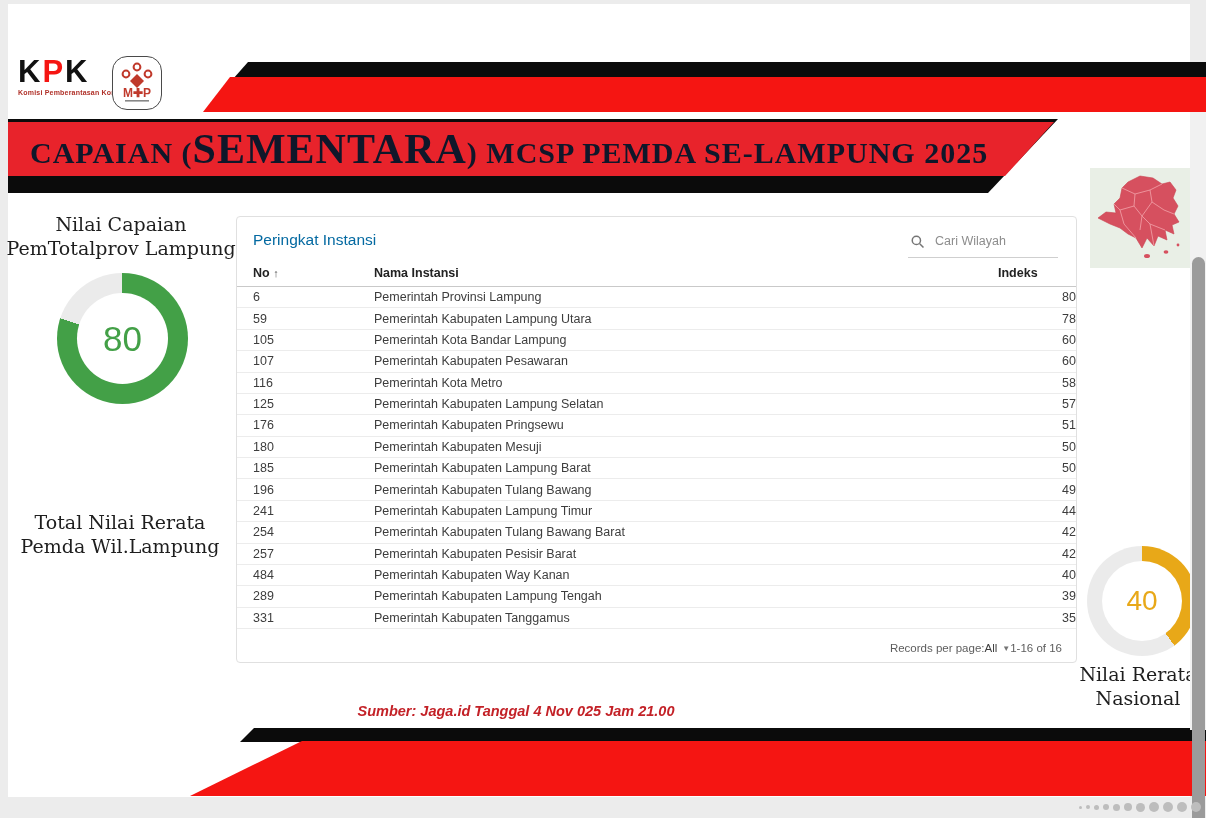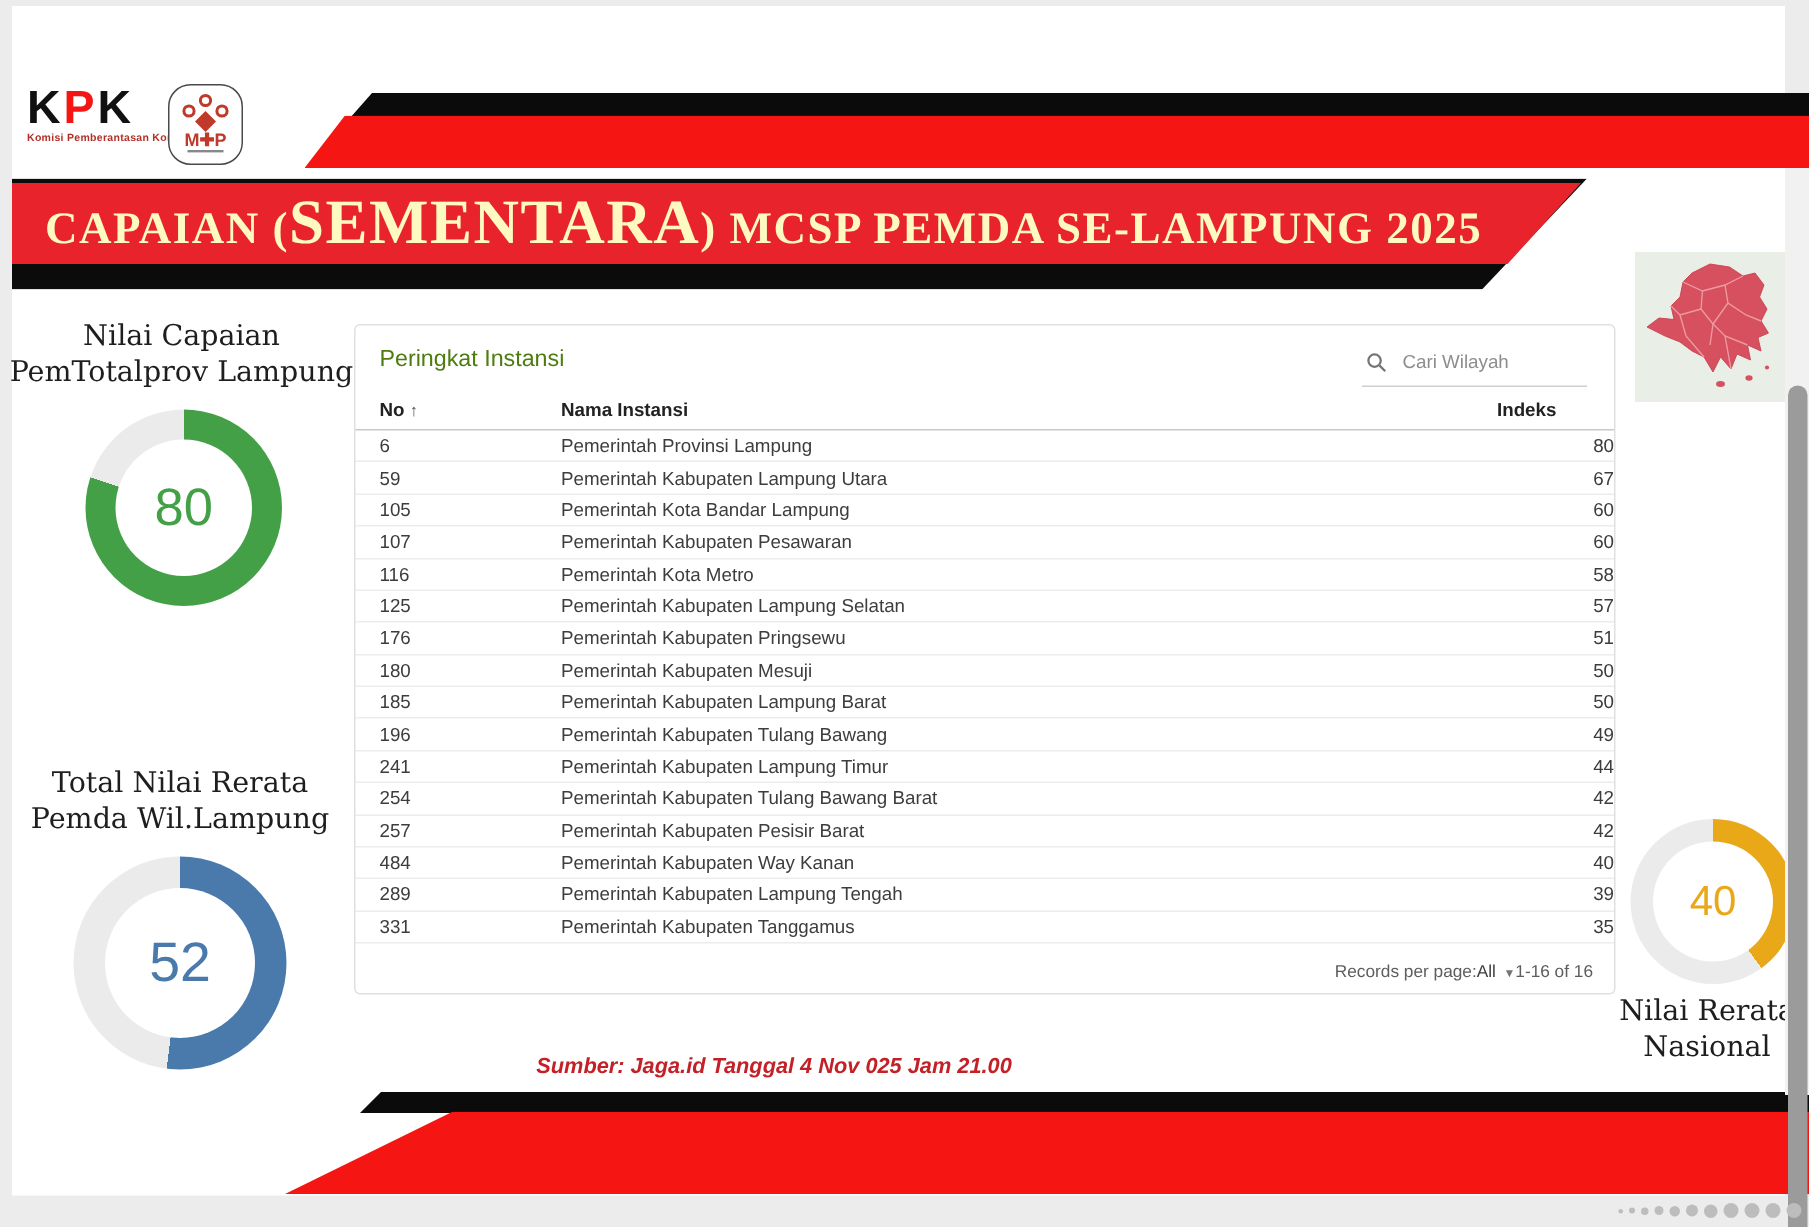--- a/index.html
+++ b/index.html
@@ -15,21 +15,21 @@
   .mcp-logo{position:absolute;left:112px;top:56px;width:48px;height:52px;border:1.6px solid #4a4a4a;border-radius:15px;background:#fff;display:flex;align-items:center;justify-content:center;}
 
   
   .stripe{position:absolute;}
   .top-black{left:233px;top:62px;width:973px;height:17px;background:var(--black);clip-path:polygon(15px 0,100% 0,100% 100%,0 100%);}
   .top-red{left:203px;top:77px;width:1003px;height:35px;background:var(--red_stripe);clip-path:polygon(27px 0,100% 0,100% 100%,0 100%);}
 
   
   .banner-black{left:8px;top:119px;width:1050px;height:74px;background:var(--black);clip-path:polygon(0 0,100% 0,calc(100% - 70px) 100%,0 100%);}
   .banner-red{left:8px;top:122px;width:1046px;height:54px;background:var(--red_banner);clip-path:polygon(0 0,100% 0,calc(100% - 49px) 100%,0 100%);display:flex;align-items:center;}
-  .banner-title{padding-left:22px;color:#fef9c3;font-family:"Liberation Serif",serif;font-weight:bold;letter-spacing:1px;white-space:nowrap;}
+  .banner-title{padding-left:22px;color:#0f172a;font-family:"Liberation Serif",serif;font-weight:bold;letter-spacing:1px;white-space:nowrap;}
   .banner-title .t-norm{font-size:30px;}
   .banner-title .t-big{font-size:42px;}
 
   
   .gauge{position:absolute;border-radius:50%;}
   .gauge .hole{position:absolute;background:#fff;border-radius:50%;display:flex;align-items:center;justify-content:center;}
   .gauge-value{font-family:"Liberation Sans",sans-serif;}
   .g1{left:57px;top:273px;width:131px;height:131px;}
   .g1 .hole{inset:20px;}
   .g1 .gauge-value{font-size:35px;}
@@ -40,21 +40,21 @@
   .g3 .hole{inset:15px;}
   .g3 .gauge-value{font-size:28px;}
   .gauge-label{position:absolute;text-align:center;font-family:"DejaVu Serif",serif;color:#1e1e1e;line-height:24px;font-size:19px;}
   .lbl1{left:6px;top:212px;width:230px;}
   .lbl2{left:6px;top:510px;width:228px;}
   .lbl3{left:1070px;top:662px;width:136px;font-size:19px;}
 
   
   .card{position:absolute;left:236px;top:216px;width:841px;height:447px;background:#fff;border:1px solid #e0e0e0;border-radius:4px;box-sizing:border-box;display:flex;flex-direction:column;}
   .card-top{display:flex;justify-content:space-between;align-items:flex-start;padding:14px 18px 4px 16px;}
-  .card-title{font-size:15.5px;color:#4d7c0f;}
+  .card-title{font-size:15.5px;color:#0369a1;}
   .search{display:flex;align-items:flex-end;gap:8px;border-bottom:1px solid #cfcfcf;width:146px;padding:2px 2px 8px 2px;}
   .search input{border:none;outline:none;font-size:12.5px;color:#555;width:110px;background:transparent;font-family:"Liberation Sans",sans-serif;}
   .search input::placeholder{color:#8d8d8d;}
   table.rank{border-collapse:collapse;width:100%;table-layout:fixed;font-size:12.5px;color:#3d3d3d;}
   table.rank th{font-weight:bold;color:#222;text-align:left;border-bottom:1px solid #c9c9c9;padding:4px 0 6px 16px;font-size:12.5px;}
   table.rank td{border-bottom:1px solid #ececec;padding:3.2px 0 3.2px 16px;white-space:nowrap;overflow:hidden;}
   .col-no{width:105px;}
   .col-idx{width:78px;}
   th.col-idx,td.col-idx{text-align:right;padding-right:14px;padding-left:0;}
   .sort-arrow{color:#555;font-size:11px;}
@@ -129,25 +129,20 @@
   </div>
   <div class="gauge g1" style="background: conic-gradient(rgb(67, 160, 71) 0deg, rgb(67, 160, 71) 288deg, rgb(235, 235, 235) 288deg, rgb(235, 235, 235) 360deg);">
     <div class="hole">
         <span class="gauge-value" style="color: rgb(67, 160, 71);">80</span>
       </div>
   </div>
 
   <div class="gauge-label lbl2">
     <div>Total Nilai Rerata</div>
     <div>Pemda Wil.Lampung</div>
-  </div>
-  <div class="gauge g2" style="background: conic-gradient(rgb(74, 122, 171) 0deg, rgb(74, 122, 171) 187.2deg, rgb(235, 235, 235) 187.2deg, rgb(235, 235, 235) 360deg);">
-    <div class="hole">
-        <span class="gauge-value" style="color: rgb(74, 122, 171);">52</span>
-      </div>
   </div>
 
   <div class="card">
     <div class="card-top">
       <div class="card-title">Peringkat Instansi</div>
       <div class="search">
         <svg width="15" height="15" viewBox="0 0 20 20">
           <circle cx="8.5" cy="8.5" r="5.5" fill="none" stroke="#757575" stroke-width="2"></circle>
           <line x1="13" y1="13" x2="18" y2="18" stroke="#757575" stroke-width="2"></line>
         </svg>
@@ -164,21 +159,21 @@
       </thead>
       <tbody>
           <tr>
             <td class="col-no">6</td>
             <td>Pemerintah Provinsi Lampung</td>
             <td class="col-idx">80</td>
           </tr>
           <tr>
             <td class="col-no">59</td>
             <td>Pemerintah Kabupaten Lampung Utara</td>
-            <td class="col-idx">67</td>
+            <td class="col-idx">78</td>
           </tr>
           <tr>
             <td class="col-no">105</td>
             <td>Pemerintah Kota Bandar Lampung</td>
             <td class="col-idx">60</td>
           </tr>
           <tr>
             <td class="col-no">107</td>
             <td>Pemerintah Kabupaten Pesawaran</td>
             <td class="col-idx">60</td>

